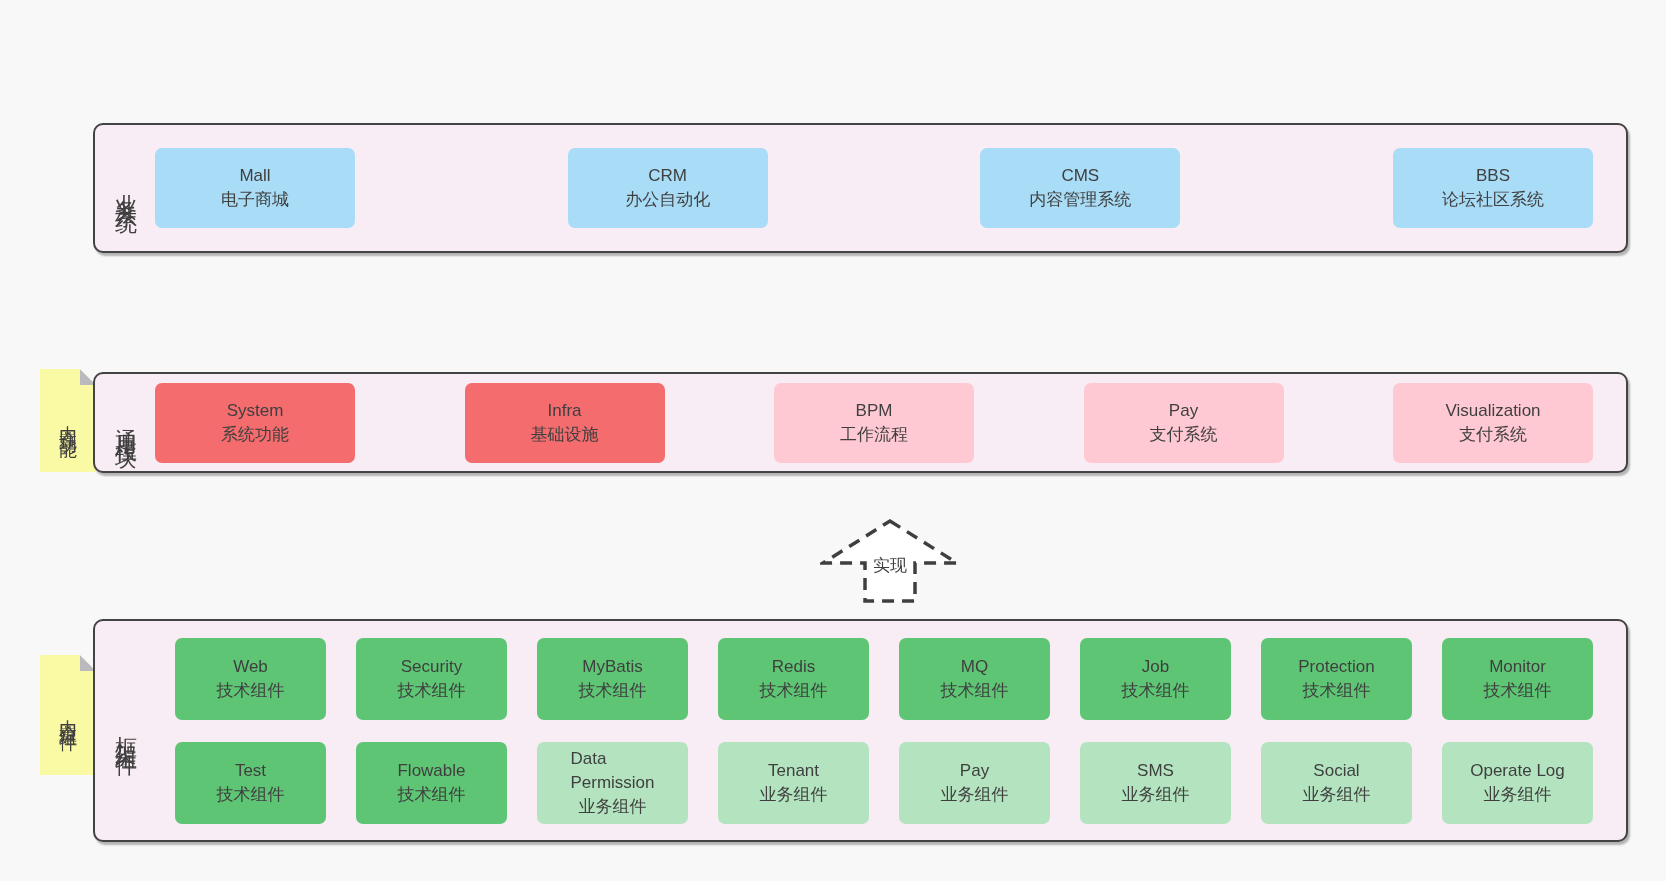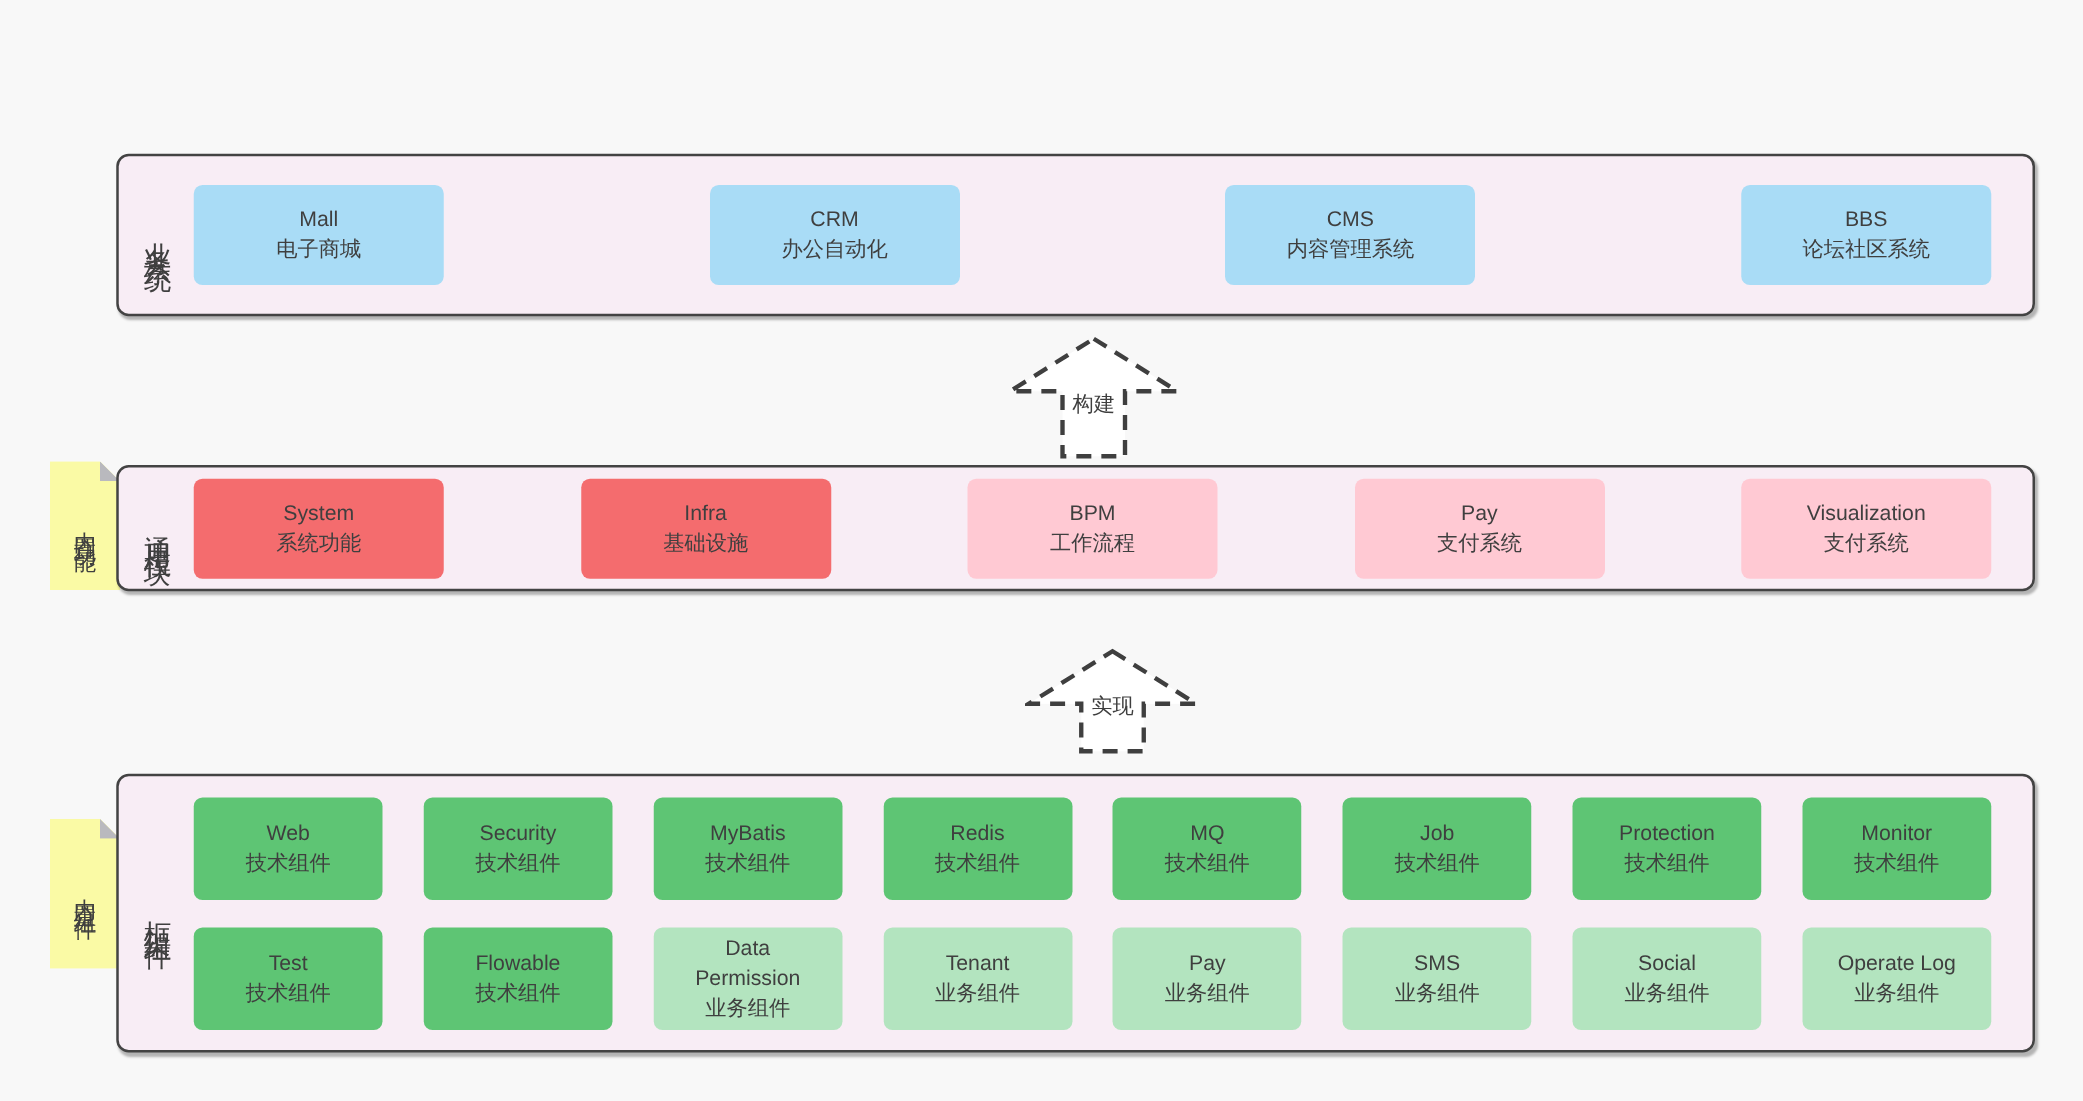--- a/index.html
+++ b/index.html
@@ -34,26 +34,26 @@
     position:absolute;left:0;right:0;top:0;bottom:0;
     display:flex;flex-direction:column;justify-content:center;gap:22px;
   }
   .box-row{
     display:flex;justify-content:space-between;
     padding:0 33px 0 60px;
   }
   
   .box{
     display:flex;flex-direction:column;align-items:center;justify-content:center;
-    border-radius:7px;text-align:center;
+    border-radius:7px;text-align:left;
     font-size:17px;line-height:24px;
   }
   .panel--business .box,
   .panel--modules  .box{width:200px;height:80px;}
-  .panel--components .box{width:151px;height:82px;}
+  .panel--components .box{width:151px;height:82px;margin-left:20px;}
   .box .t{white-space:pre-line;}
   .box.blue      {background:var(--box-blue,#a9dcf6);}
   .box.red       {background:var(--box-red,#f46c6e);}
   .box.pink      {background:var(--box-pink,#ffc9d3);}
   .box.green     {background:var(--box-green,#5ec574);}
   .box.lightgreen{background:var(--box-lightgreen,#b3e4bf);}
 
   
   .tab{
     position:absolute;width:56px;
@@ -116,26 +116,20 @@
             <div class="s">内容管理系统</div>
           </div>
           <div class="box blue">
             <div class="t">BBS</div>
             <div class="s">论坛社区系统</div>
           </div>
         </div>
       </div>
   </div>
 
-  <div class="arrow arrow--build">
-    <svg viewBox="0 0 140 102">
-      <polygon points="70,4 137,46 95,46 95,98 45,98 45,46 3,46" fill="#ffffff" stroke="#3f3f3f" stroke-width="3.5" stroke-dasharray="12 8"></polygon>
-    </svg>
-    <span class="arrow-label">构建</span>
-  </div>
 
   <div class="panel panel--modules">
     <div class="panel-label">
       <span>通用模块</span>
     </div>
     <div class="rows">
         <div class="box-row">
           <div class="box red">
             <div class="t">System</div>
             <div class="s">系统功能</div>

